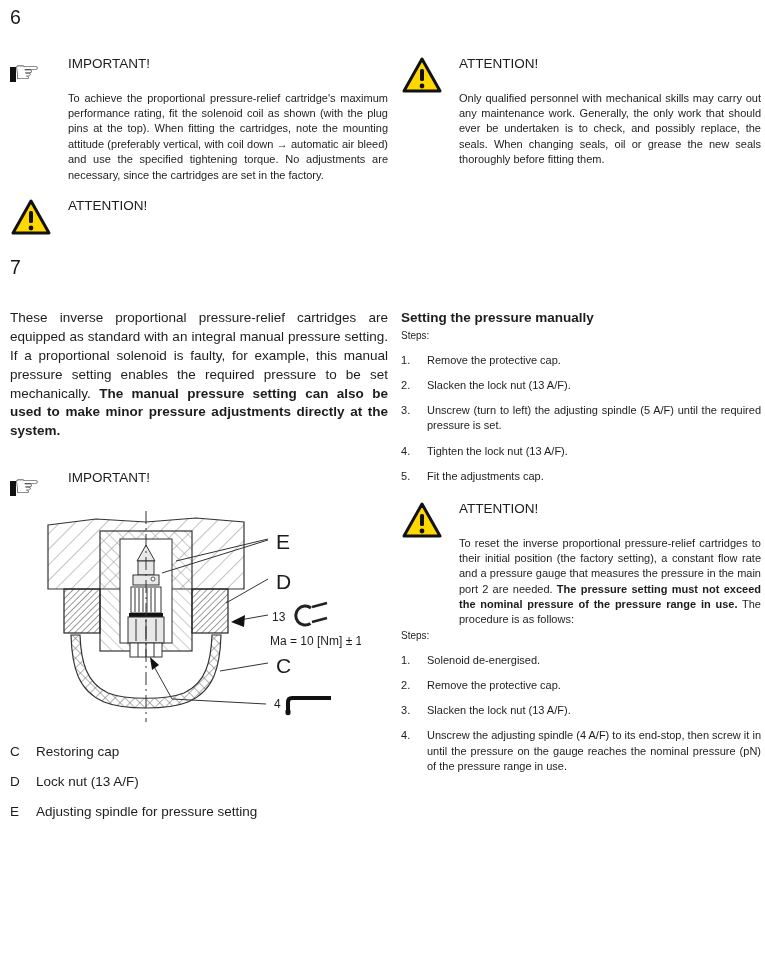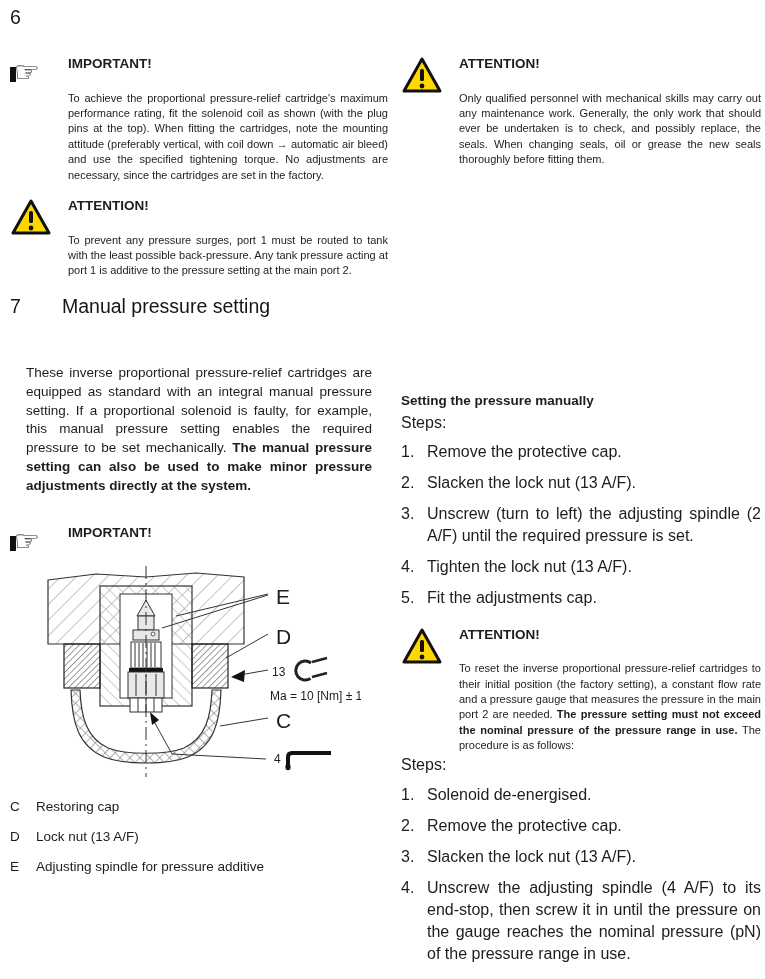--- a/index.html
+++ b/index.html
@@ -17,36 +17,36 @@
   .row { display:flex; align-items:flex-start; }
   .row-1 { margin-top:26px; }
   .row-2 { margin-top:30px; }
   .col-l { width:378px; flex:none; }
   .col-r { width:360px; flex:none; margin-left:13px; }
 
   .note { display:flex; }
   .note + .note { margin-top:14px; }
   .note-icon { width:58px; flex:none; padding-top:1px; }
   .note-body { flex:1; }
-  .note-title { font-size:13.5px; font-weight:700; line-height:1.38; }
+  .note-title { font-size:13.5px; font-weight:400; line-height:1.38; }
   .note-text { font-size:11px; line-height:1.4; text-align:justify; margin-top:17px; }
 
   .hand-wrap { display:flex; align-items:center; }
   .hand-bar { width:6px; height:15px; background:#111; flex:none; margin-top:6px; }
   .hand-glyph { font-family:"DejaVu Sans", sans-serif; font-size:29px; line-height:1; margin-left:-2px; margin-top:2px; }
 
-  .body-par { font-size:13.5px; line-height:1.4; text-align:justify; margin:16px; }
+  .body-par { font-size:13.5px; line-height:1.4; text-align:justify; margin:0; }
   .body-par b, .note-text b { font-weight:700; }
 
-  .subhead { font-size:13.5px; font-weight:700; line-height:1.4;margin-top:44px; }
-  .steps-label { font-size:16px; line-height:1.4; margin:1px 0 7px 0; }
+  .subhead { font-size:13.5px; font-weight:700; line-height:1.4; }
+  .steps-label { font-size:10px; line-height:1.4; margin:1px 0 7px 0; }
   ol.steps { list-style:none; margin:0; padding:0; counter-reset:step; }
   ol.steps li {
     counter-increment:step; position:relative; padding-left:26px;
-    margin-bottom:9px; font-size:16px; line-height:1.38; text-align:justify;
+    margin-bottom:9px; font-size:11px; line-height:1.38; text-align:justify;margin-top:10px;
   }
   ol.steps li::before { content:counter(step) "."; position:absolute; left:0; }
 
   .mt16 { margin-top:16px; }
   .mt28 { margin-top:28px; }
   .sec7-heading { margin-top:16px; }
 
   .diagram-wrap { margin-top:8px; margin-left:16px; }
 
   .legend { margin-top:8px; }
@@ -85,21 +85,20 @@
       <div class="note">
         <div class="note-icon">
           <svg width="42" height="38" viewBox="0 0 42 38">
             <polygon points="21,3 39,35 3,35" fill="#FFD800" stroke="#111" stroke-width="3" stroke-linejoin="round"></polygon>
             <rect x="19" y="13" width="4" height="12" rx="1.5" fill="#111"></rect>
             <circle cx="21" cy="30" r="2.4" fill="#111"></circle>
           </svg>
         </div>
         <div class="note-body">
           <div class="note-title">ATTENTION!</div>
-          <div class="note-text">To prevent any pressure surges, port 1 must be routed to tank with the least possible back-pressure. Any tank pressure acting at port 1 is additive to the pressure setting at the main port 2.</div>
         </div>
       </div>
 
     </div>
     <div class="col-r">
 
       <div class="note">
         <div class="note-icon">
           <svg width="42" height="38" viewBox="0 0 42 38">
             <polygon points="21,3 39,35 3,35" fill="#FFD800" stroke="#111" stroke-width="3" stroke-linejoin="round"></polygon>
@@ -111,21 +110,20 @@
           <div class="note-title">ATTENTION!</div>
           <div class="note-text">Only qualified personnel with mechanical skills may carry out any maintenance work. Generally, the only work that should ever be undertaken is to check, and possibly replace, the seals. When changing seals, oil or grease the new seals thoroughly before fitting them.</div>
         </div>
       </div>
 
     </div>
   </div>
 
   <h1 class="sec-heading sec7-heading">
     <span class="sec-num">7</span>
-    <span>Manual pressure setting</span>
   </h1>
 
   <div class="row row-2">
     <div class="col-l">
 
       <p class="body-par">
         <span>These inverse proportional pressure-relief cartridges are equipped as standard with an integral manual pressure setting. If a proportional solenoid is faulty, for example, this manual pressure setting enables the required pressure to be set mechanically.</span>
         <b>The manual pressure setting can also be used to make minor pressure adjustments directly at the system.</b>
       </p>
 
@@ -227,33 +225,33 @@
         <div class="legend-row">
           <span class="legend-key">C</span>
           <span>Restoring cap</span>
         </div>
         <div class="legend-row">
           <span class="legend-key">D</span>
           <span>Lock nut (13 A/F)</span>
         </div>
         <div class="legend-row">
           <span class="legend-key">E</span>
-          <span>Adjusting spindle for pressure additive</span>
+          <span>Adjusting spindle for pressure setting</span>
         </div>
       </div>
 
     </div>
     <div class="col-r">
 
       <div class="subhead">Setting the pressure manually</div>
       <div class="steps-label">Steps:</div>
       <ol class="steps">
         <li>Remove the protective cap.</li>
         <li>Slacken the lock nut (13 A/F).</li>
-        <li>Unscrew (turn to left) the adjusting spindle (2 A/F) until the required pressure is set.</li>
+        <li>Unscrew (turn to left) the adjusting spindle (5 A/F) until the required pressure is set.</li>
         <li>Tighten the lock nut (13 A/F).</li>
         <li>Fit the adjustments cap.</li>
       </ol>
 
       <div class="note mt16">
         <div class="note-icon">
           <svg width="42" height="38" viewBox="0 0 42 38">
             <polygon points="21,3 39,35 3,35" fill="#FFD800" stroke="#111" stroke-width="3" stroke-linejoin="round"></polygon>
             <rect x="19" y="13" width="4" height="12" rx="1.5" fill="#111"></rect>
             <circle cx="21" cy="30" r="2.4" fill="#111"></circle>

